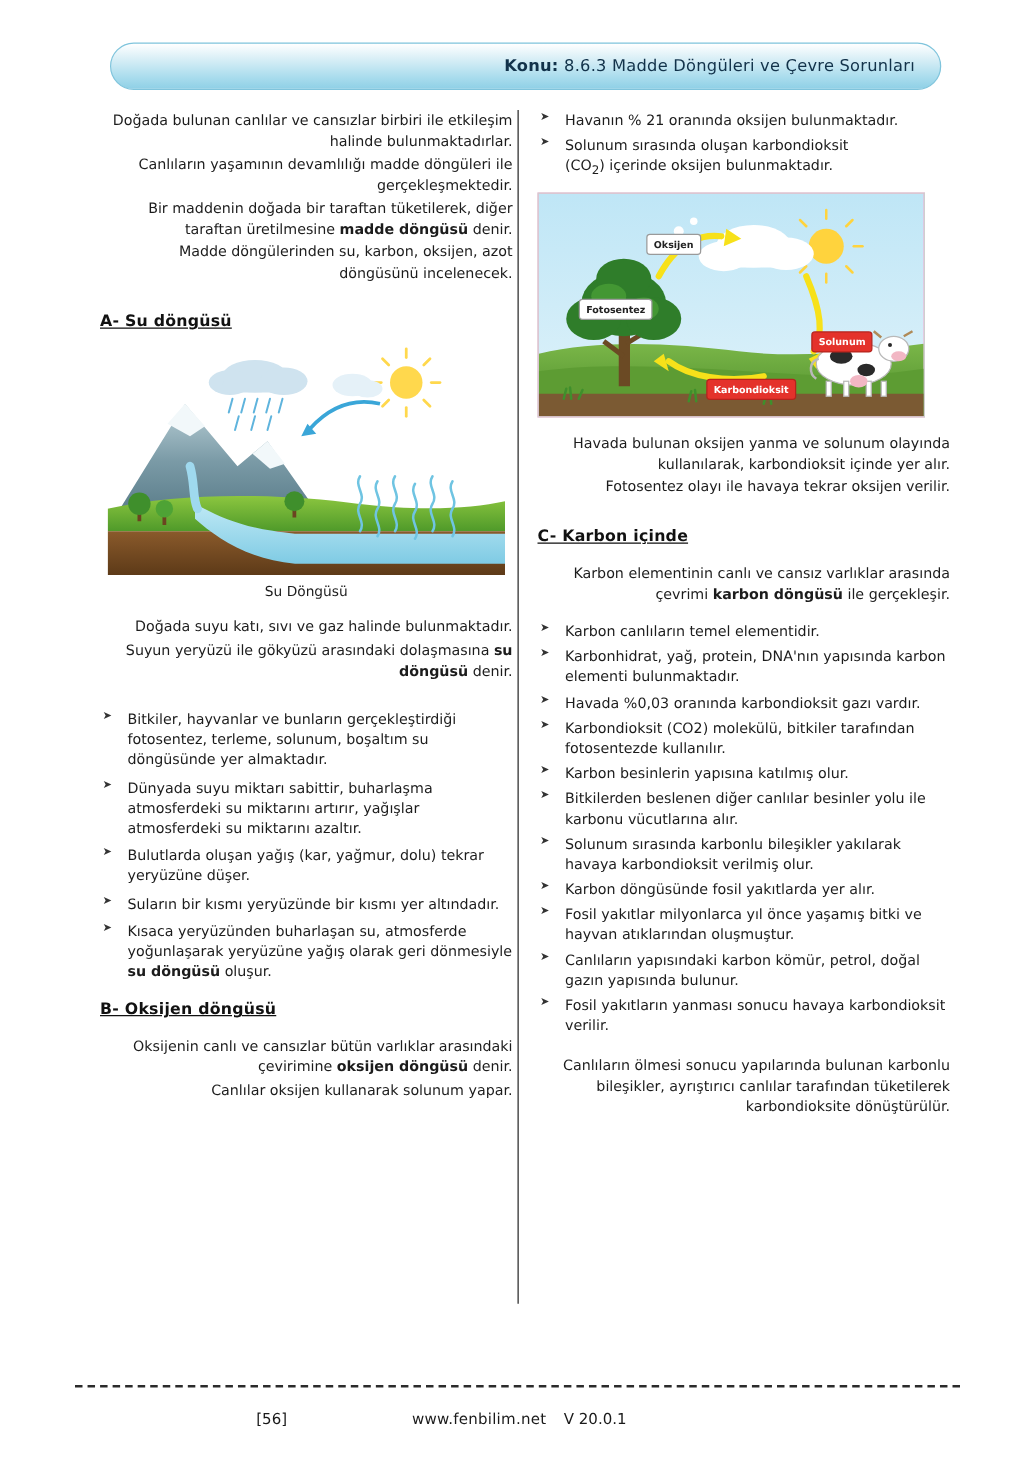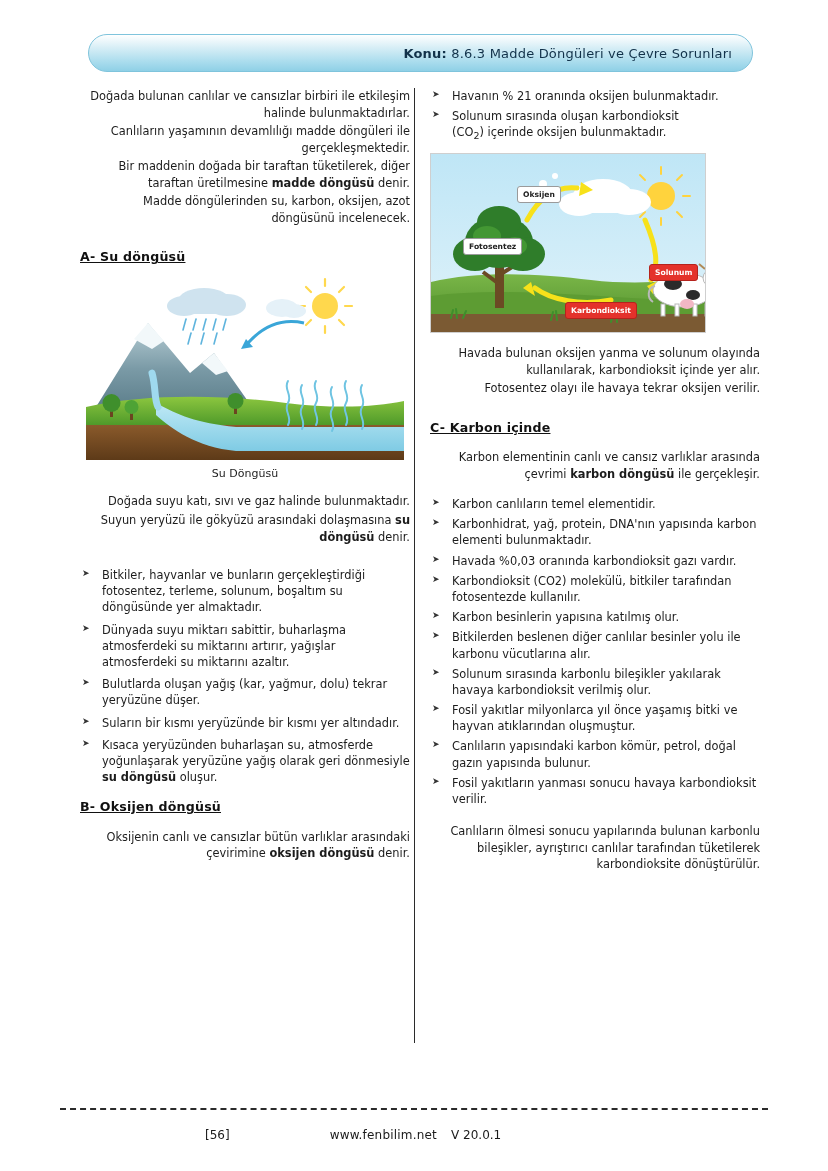--- a/index.html
+++ b/index.html
@@ -104,21 +104,21 @@
   .fig-water {
     width: 318px;
     height: 185px;
     margin: 8px auto 0 auto;
     position: relative;
     overflow: hidden;
   }
 
   
   .fig-photo {
-    width: 276px;
+    width: 310px;
     height: 180px;
     margin: 10px 0 0 0;
     border: 1px solid #cfcfcf;
     position: relative;
     overflow: hidden;
     background: #f9a8d4;
   }
   .label-chip {
     position: absolute;
     background: #ffffff;
@@ -293,20 +293,21 @@
 
   <div class="gap-sm"></div>
 
   <h3 class="section">B- Oksijen döngüsü</h3>
 
   <div class="gap"></div>
 
   <p class="para">
     <span>Oksijenin canlı ve cansızlar bütün varlıklar arasındaki çevirimine </span><b>oksijen döngüsü</b><span> denir.</span>
   </p>
+  <p class="para">Canlılar oksijen kullanarak solunum yapar.</p>
 </div>
 
 <div class="col col-right">
 
   <ul class="arrow tight">
     <li>Havanın % 21 oranında oksijen bulunmaktadır.</li>
     <li>
       <span>Solunum sırasında oluşan karbondioksit</span><br>
       <span>(CO</span><sub>2</sub><span>) içerinde oksijen bulunmaktadır.</span>
     </li>
@@ -421,20 +422,21 @@
   <div class="gap"></div>
 
   <ul class="arrow tight">
     <li>Karbon canlıların temel elementidir.</li>
     <li>Karbonhidrat, yağ, protein, DNA'nın yapısında karbon elementi bulunmaktadır.</li>
     <li>Havada %0,03 oranında karbondioksit gazı vardır.</li>
     <li>Karbondioksit (CO2) molekülü, bitkiler tarafından fotosentezde kullanılır.</li>
     <li>Karbon besinlerin yapısına katılmış olur.</li>
     <li>Bitkilerden beslenen diğer canlılar besinler yolu ile karbonu vücutlarına alır.</li>
     <li>Solunum sırasında karbonlu bileşikler yakılarak havaya karbondioksit verilmiş olur.</li>
+    <li>Karbon döngüsünde fosil yakıtlarda yer alır.</li>
     <li>Fosil yakıtlar milyonlarca yıl önce yaşamış bitki ve hayvan atıklarından oluşmuştur.</li>
     <li>Canlıların yapısındaki karbon kömür, petrol, doğal gazın yapısında bulunur.</li>
     <li>Fosil yakıtların yanması sonucu havaya karbondioksit verilir.</li>
   </ul>
 
   <div class="gap"></div>
 
   <p class="para">Canlıların ölmesi sonucu yapılarında bulunan karbonlu bileşikler, ayrıştırıcı canlılar tarafından tüketilerek karbondioksite dönüştürülür.</p>
 </div>
 

